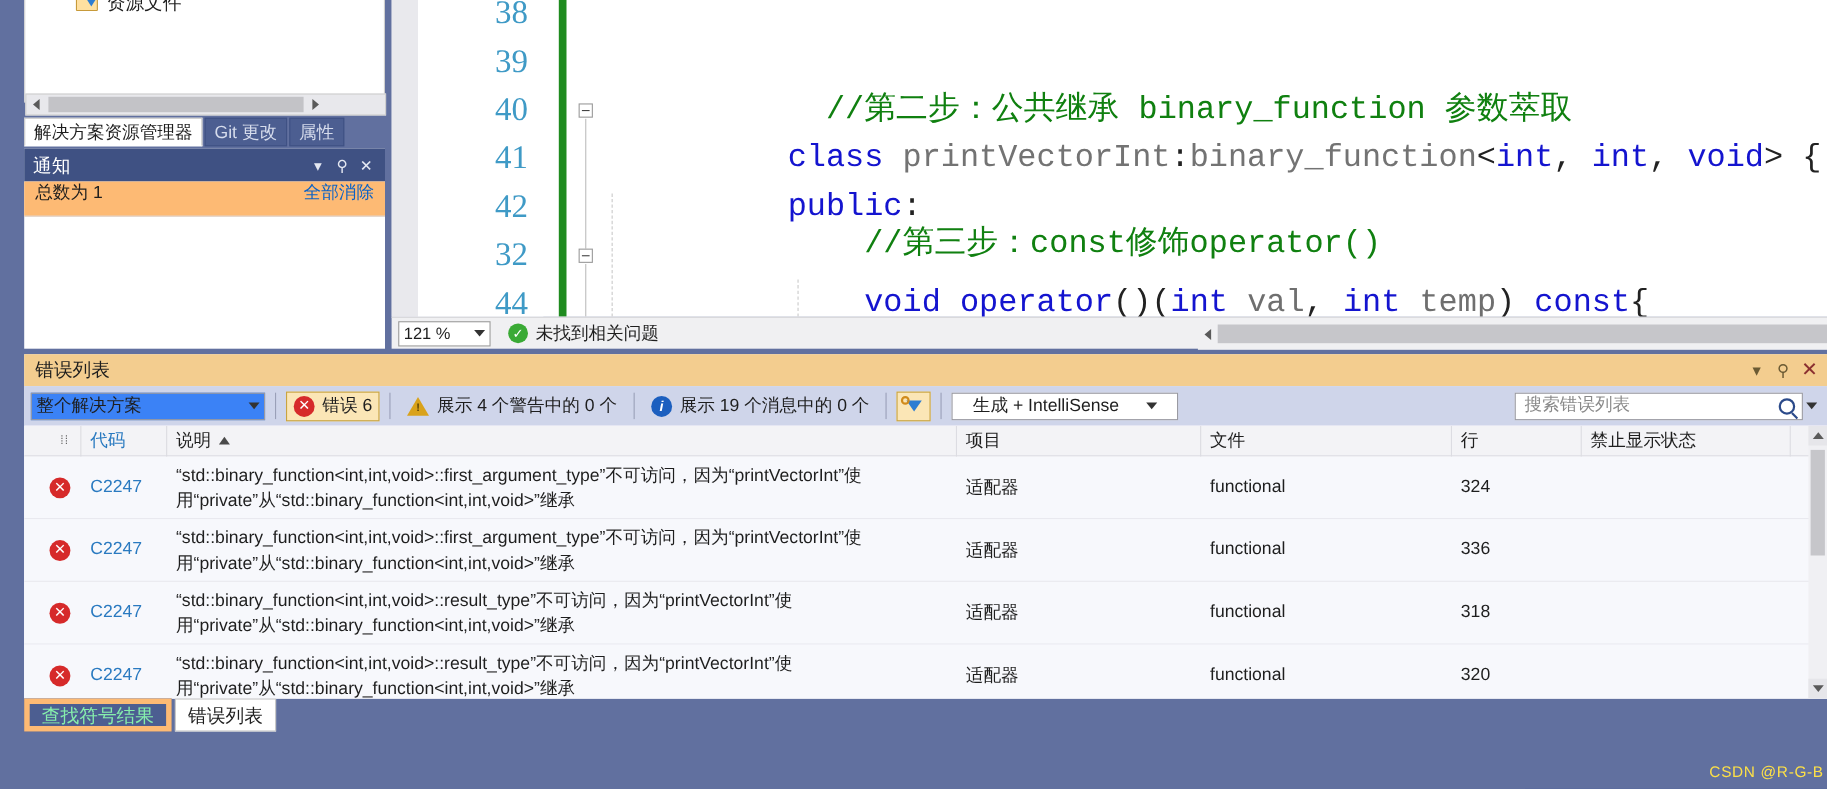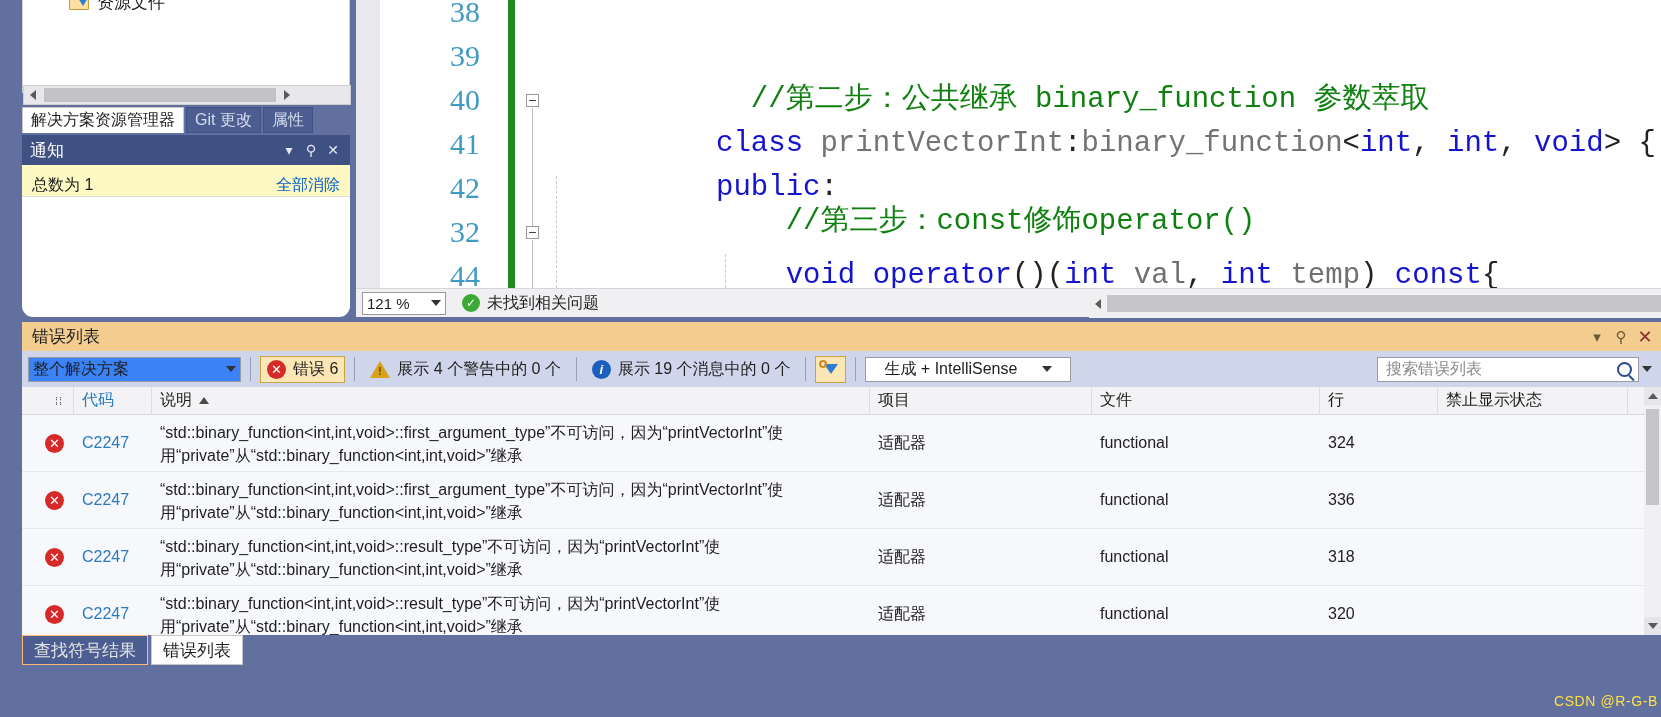--- a/index.html
+++ b/index.html
@@ -55,30 +55,30 @@
   
   #sol-tabs { position:absolute; left:0; top:107px; width:328px; height:26px; display:flex; align-items:flex-end; }
   .dock-tab {
     height:26px; padding:0 8px; display:flex; align-items:center;
     font-size:16px; color:#d6dcec; background:#4c5e91; border:1px solid #3f5184;
     margin-right:2px; white-space:nowrap;
   }
   .dock-tab.active { background:#ffffff; color:#1e1e1e; border:1px solid #c8c8c8; border-bottom:1px solid #ffffff; }
 
   
-  #notif-window { position:absolute; left:0; top:135px; width:328px; height:182px; background:#ffffff;border-radius:11px; }
+  #notif-window { position:absolute; left:0; top:135px; width:328px; height:182px; background:#ffffff; }
   #notif-title {
     height:30px; background:#3f5183; display:flex; align-items:center;
     padding:0 6px 0 8px; color:#ffffff; font-size:17px;
   }
   #notif-title .title-text { flex:1; }
   .title-btn { width:22px; height:22px; display:flex; align-items:center; justify-content:center; color:#e4e8f2; font-size:14px; }
   #notif-subbar {
-    height:32px; background:#fef9c3; border-bottom:1px solid #dcdce0;
-    display:flex; align-items:flex-end; padding:0 10px; font-size:16px; color:#1e1e1e;
+    height:32px; background:#fdba74; border-bottom:1px solid #dcdce0;
+    display:flex; align-items:flex-start; padding:0 10px; font-size:16px; color:#1e1e1e;
   }
   #notif-subbar .count { flex:1; }
   #notif-subbar .clear { color:#0a62c7; }
   #notif-body { position:relative; height:120px; background:#ffffff; padding:6px 10px 0 10px; overflow:hidden; }
   #notif-body .group { font-size:16px; color:#555a63; margin-bottom:6px; }
   #notif-body .item-title { font-size:16px; font-weight:bold; color:#111111; margin-bottom:3px; }
   #notif-body .item-sub { font-size:16px; color:#2b2b2b; }
   #notif-vscroll {
     position:absolute; right:0; top:0; width:18px; height:120px; background:#f0f0f2; border-left:1px solid #e2e2e6;
   }
@@ -223,21 +223,21 @@
   }
   #el-vscroll .sb-up { top:0; } #el-vscroll .sb-dn { bottom:0; }
   #el-vscroll .sb-thumb { position:absolute; left:2px; top:22px; width:13px; height:96px; background:#c6c6ca; }
 
   
   #bottom-tabs {
     position:absolute; left:22px; top:635px; width:1639px; height:33px; display:flex; align-items:flex-start;
   }
   .btab {
     height:30px; padding:0 11px; display:flex; align-items:center; font-size:17px;
-    background:#4c5e91; color:#e5e5e5; margin-right:3px; border:1px solid #fdba74; white-space:nowrap;
+    background:#4c5e91; color:#86efac; margin-right:3px; border:5px solid #fdba74; white-space:nowrap;
   }
   .btab.active { background:#ffffff; color:#1e1e1e; border:1px solid #c8c8c8; }
 
   #watermark {
     position:absolute; right:3px; bottom:8px; font-size:14px; color:#fde047; letter-spacing:0.6px;
   }
 </style>
 </head>
 <body>
 

